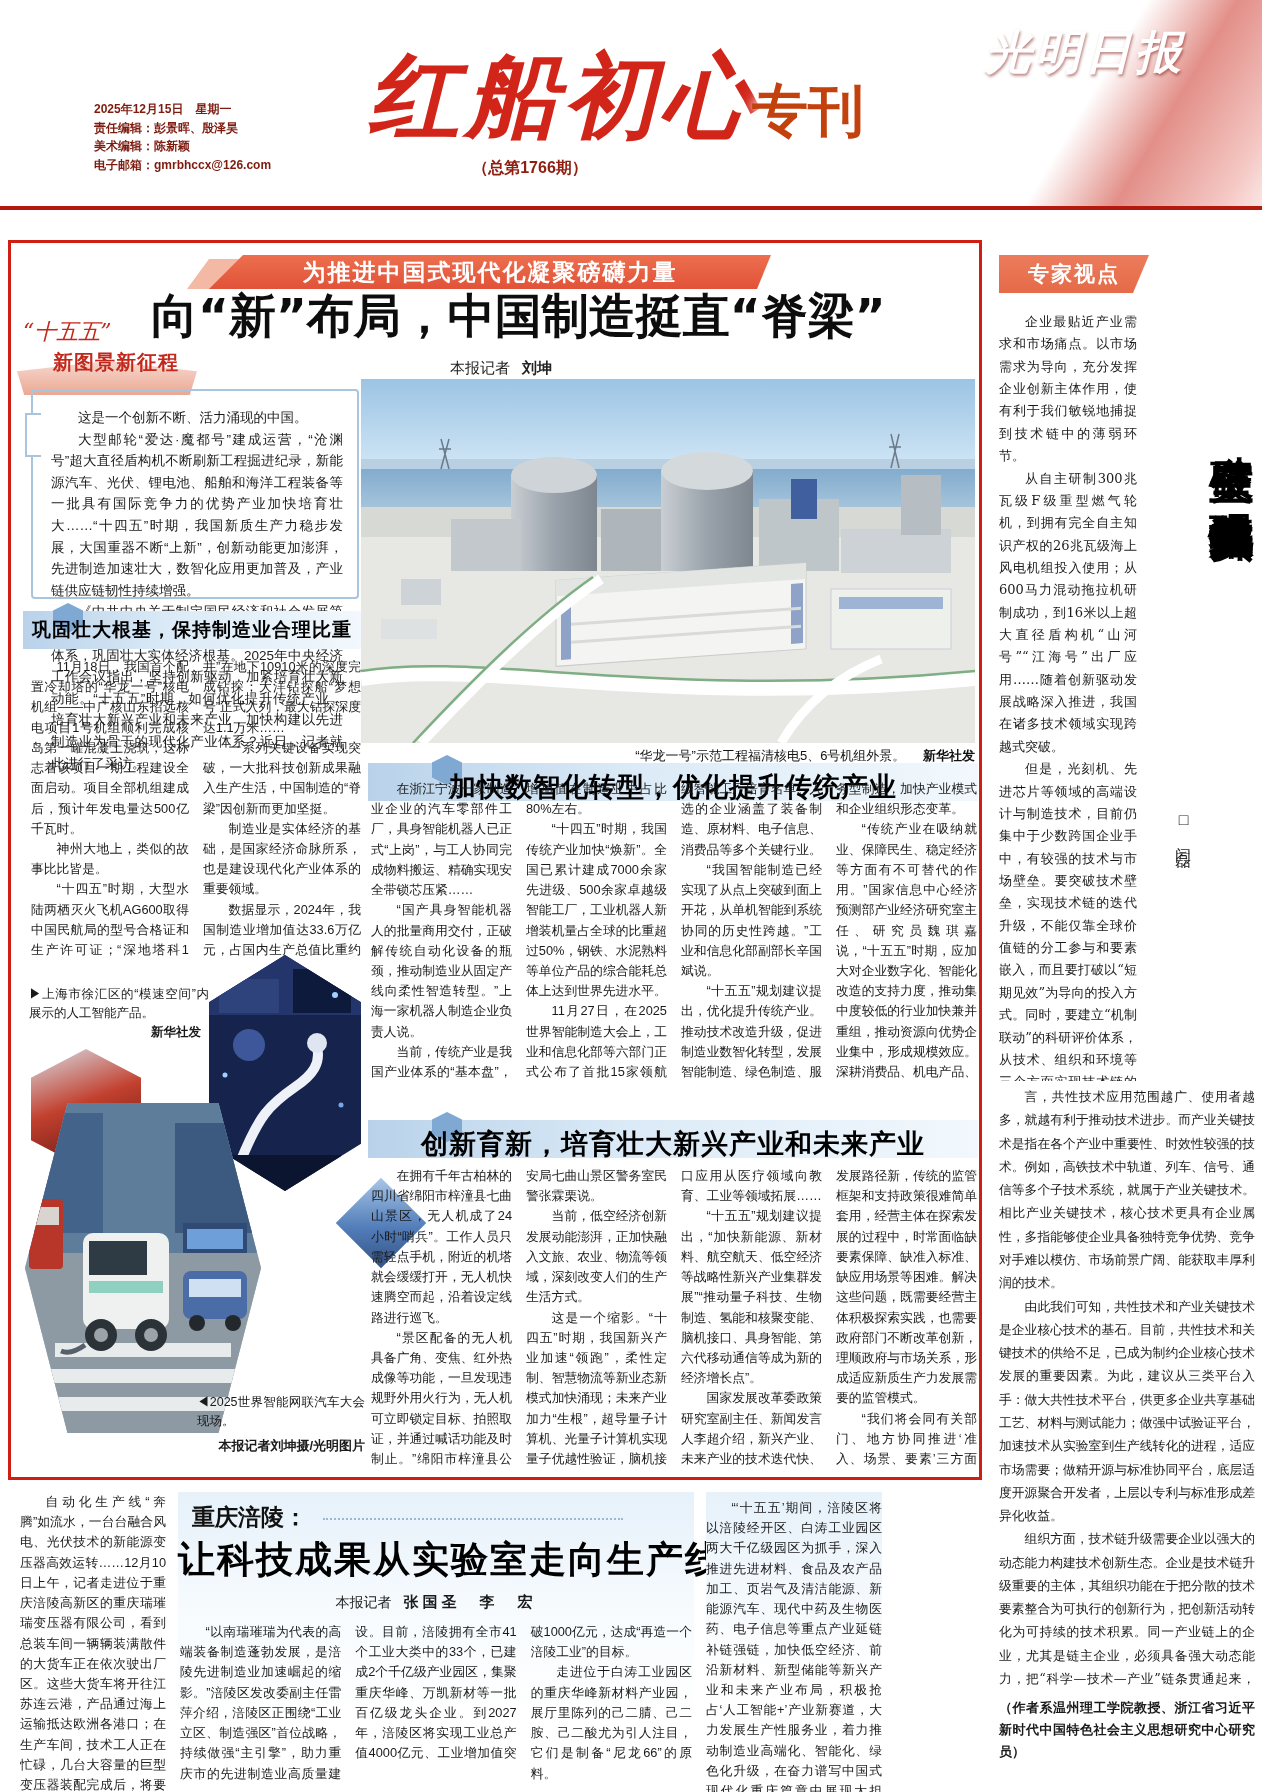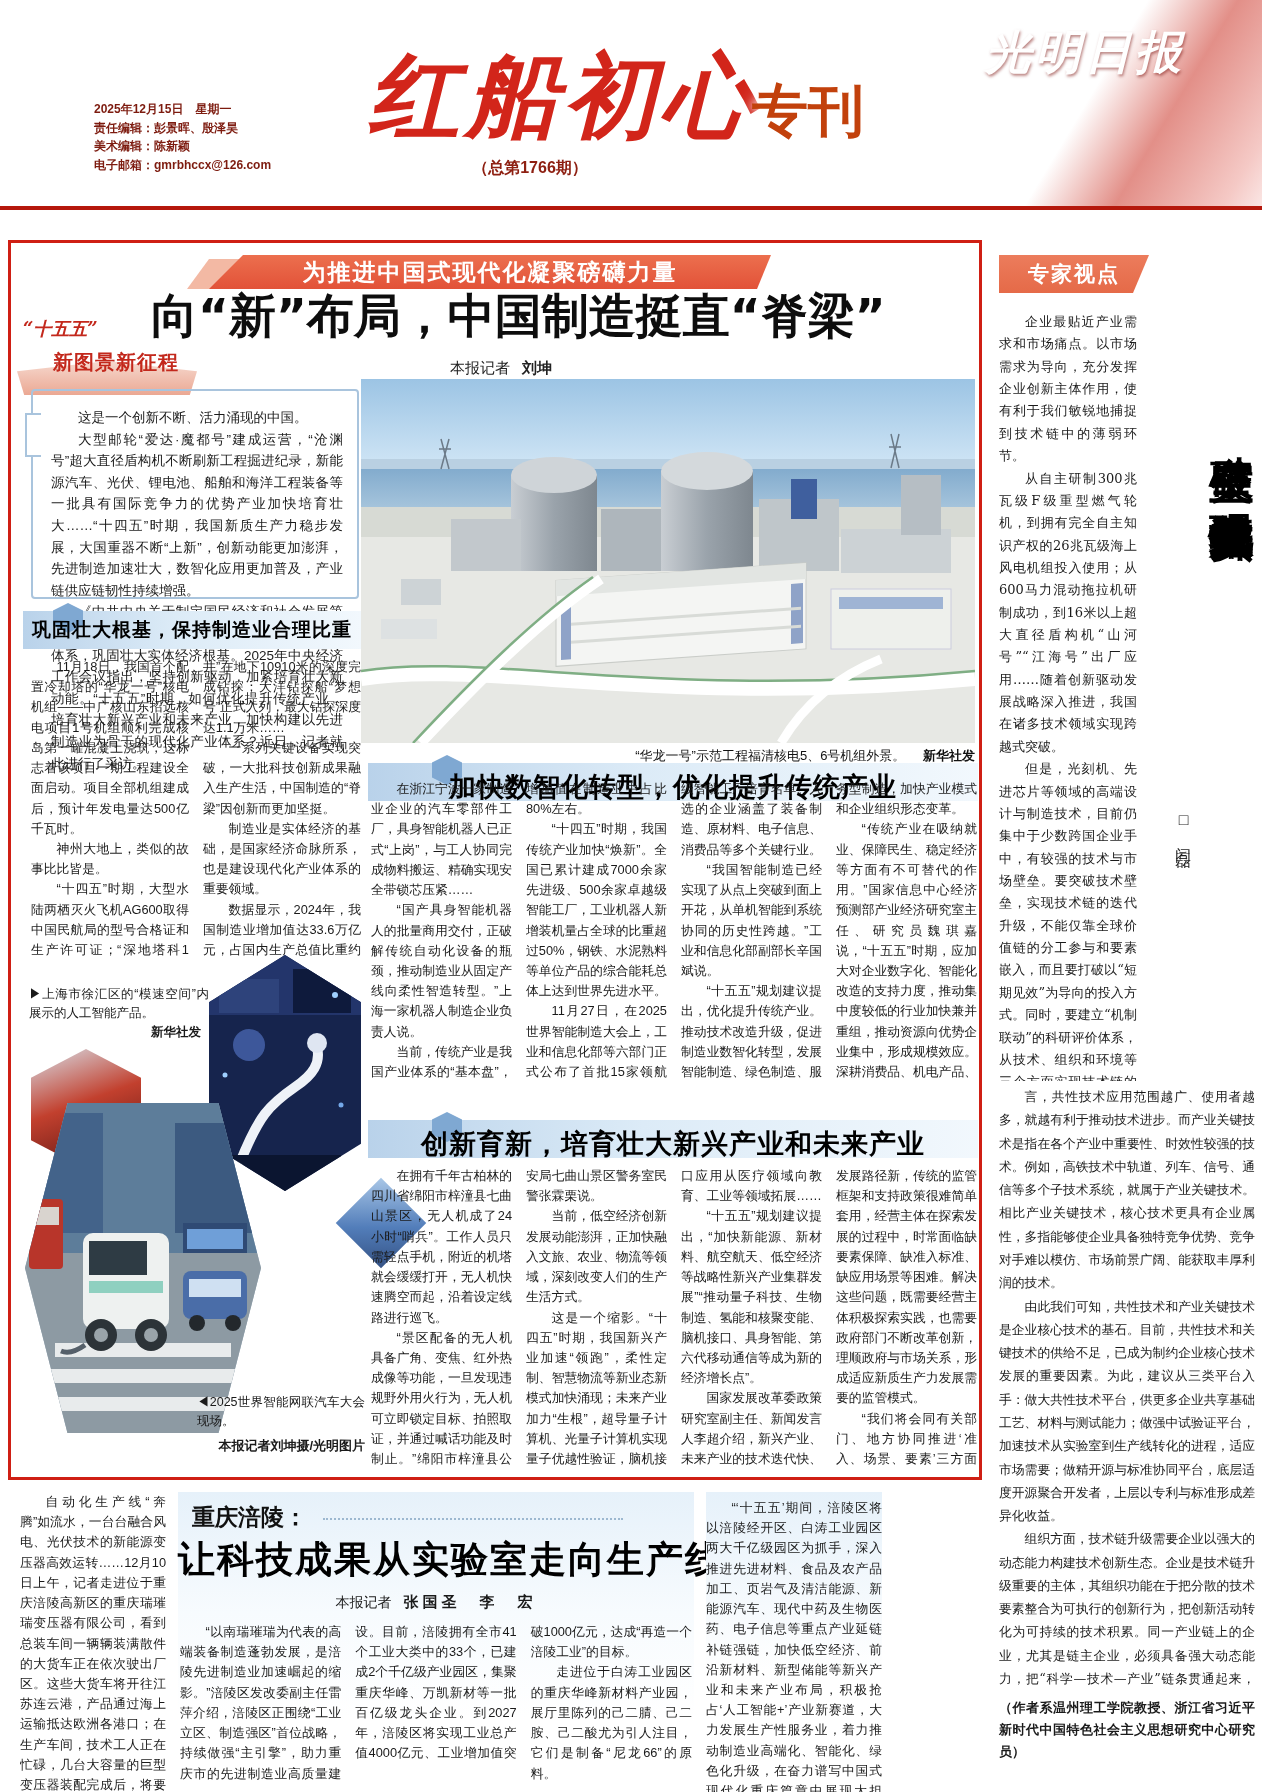--- a/index.html
+++ b/index.html
@@ -32,21 +32,21 @@
   
   .main-box { position:absolute; left:8px; top:240px; width:974px; height:1240px; border:3px solid #cf1f14; background:#fff; }
   .banner { position:absolute; left:198px; top:12px; width:562px; height:34px;
     background:linear-gradient(180deg,#ec6f4e,#e25238); color:#fff; font-size:23px; font-weight:900; text-align:center; line-height:34px;
     clip-path:polygon(34px 0, 100% 0, calc(100% - 14px) 100%, 0 100%); letter-spacing:2px; }
   .banner-accent { position:absolute; left:176px; top:16px; width:60px; height:30px; background:#f3b9a4;
     clip-path:polygon(22px 0,100% 0,calc(100% - 12px) 100%,0 100%); }
   .badge { position:absolute; left:6px; top:60px; width:180px; height:92px; }
   .badge-book { position:absolute; left:0; bottom:0; width:180px; height:34px;
     background:linear-gradient(180deg,#f6d9cf,#eba893); clip-path:polygon(0 30%, 50% 0, 100% 30%, 96% 100%, 4% 100%); }
-  .badge-q { position:absolute; left:6px; top:14px; font-family:"DejaVu Serif",serif; font-style:italic; font-weight:700; font-size:18px; color:#c3281c; }
+  .badge-q { position:absolute; left:6px; top:14px; font-family:"DejaVu Serif",serif; font-style:italic; font-weight:400; font-size:22px; color:#c3281c; }
   .badge-s { position:absolute; left:36px; top:46px; font-size:20px; font-weight:900; color:#c3281c; letter-spacing:1px; }
   .headline { position:absolute; left:140px; top:42px; width:700px; text-align:center; font-size:47px; font-weight:900;
     color:#0d0d0d; font-family:"DejaVu Sans",sans-serif; letter-spacing:0; white-space:nowrap; }
   .byline { position:absolute; left:140px; top:116px; width:700px; text-align:center; font-size:15px; color:#222; }
   .byline b { margin-left:8px; }
 
   .intro-box { position:absolute; left:20px; top:146px; width:328px; height:210px; padding:16px 14px 10px 18px;
     border:2px solid #a9c4dd; border-radius:4px; font-size:13.5px; line-height:1.6; text-align:justify; }
   .intro-box::before { content:""; position:absolute; left:-8px; top:22px; width:14px; height:40px; border:2px solid #a9c4dd; border-right:none; background:#fff; }
   .intro-box p { text-indent:2em; }

